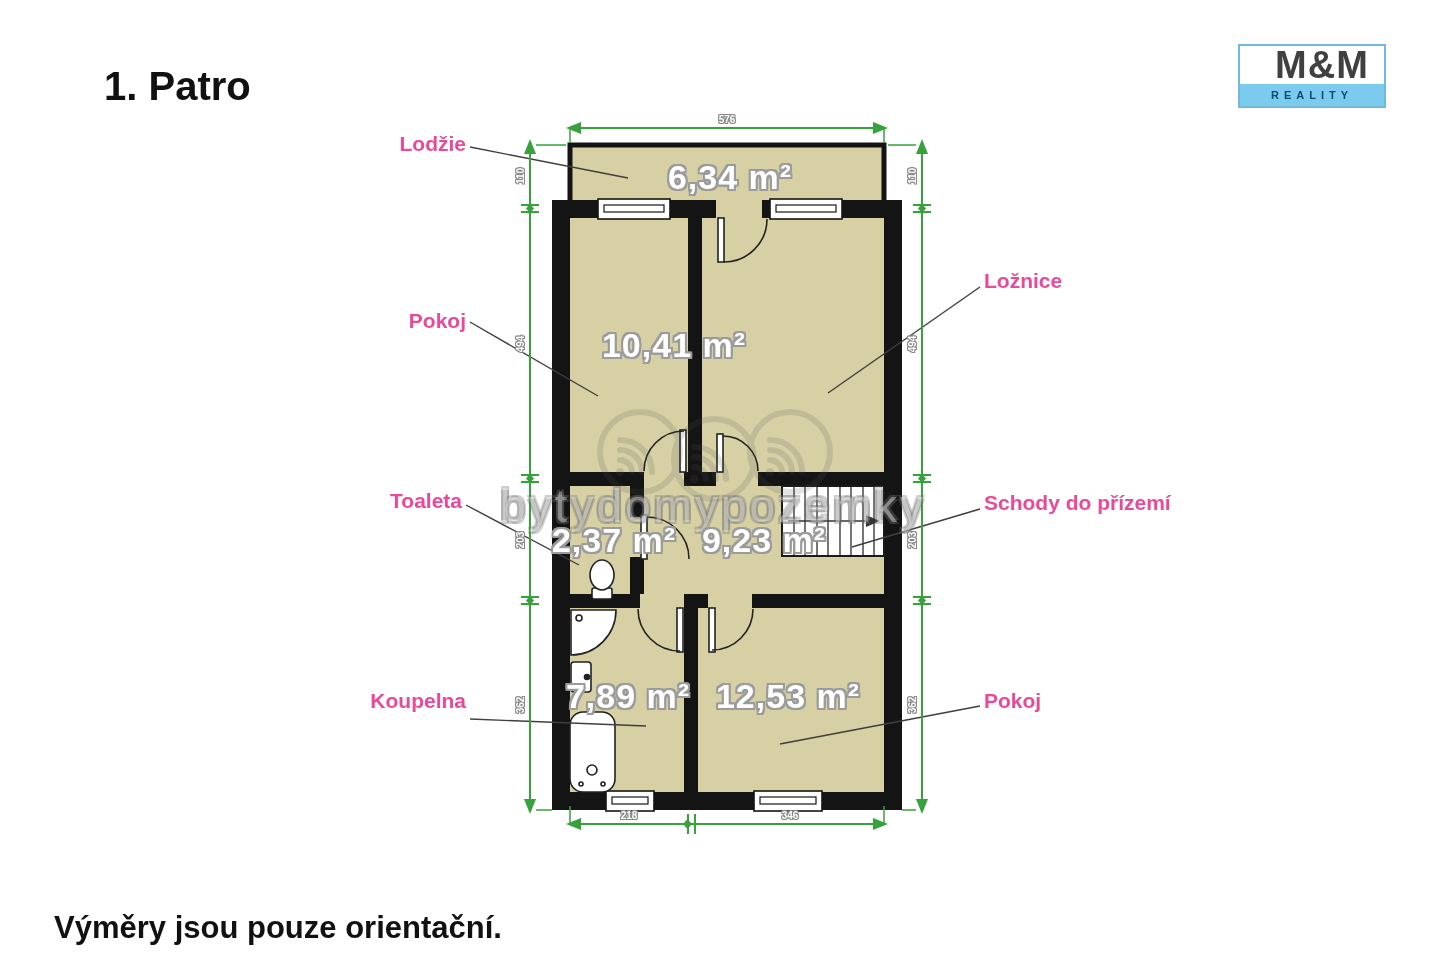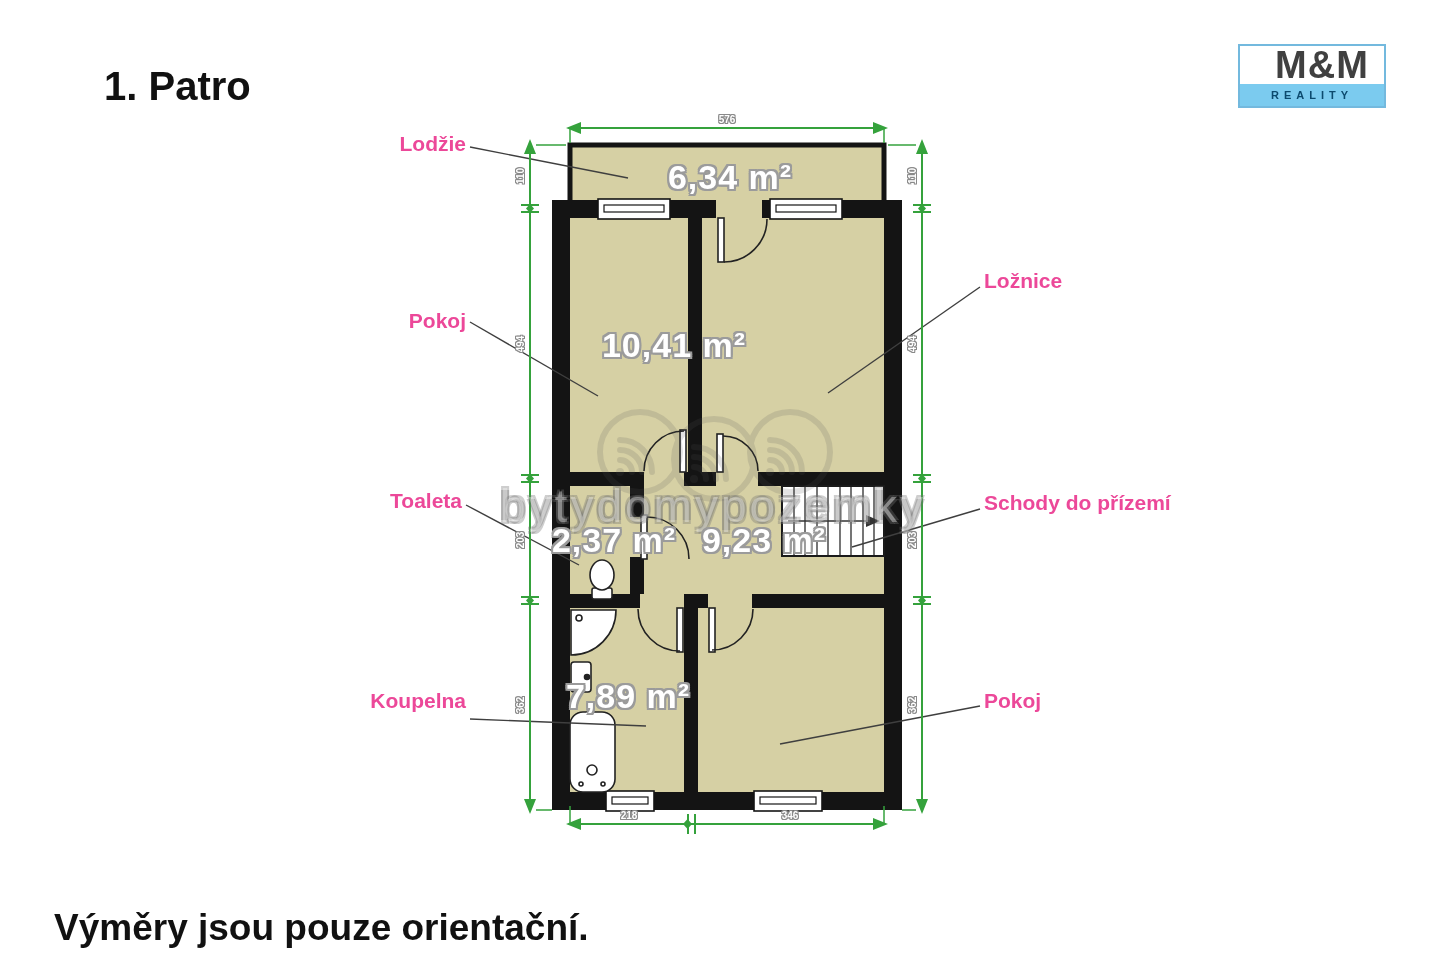--- a/index.html
+++ b/index.html
@@ -8,21 +8,21 @@
     font-family:"Liberation Sans","DejaVu Sans",sans-serif; overflow:hidden;
   }
   .plan-svg { position:absolute; left:0; top:0; }
 
   .page-title {
     position:absolute; left:104px; top:86px; transform:translate(0,-50%);
     font-size:40px; font-weight:800; color:#111; letter-spacing:0px; white-space:nowrap;
   }
   .footnote {
     position:absolute; left:54px; top:928px; transform:translate(0,-50%);
-    font-size:37px; font-weight:800; color:#111; white-space:nowrap;
+    font-size:31px; font-weight:800; color:#111; white-space:nowrap;
   }
   .room-label {
     position:absolute; font-size:21px; font-weight:800; color:#ec4899; white-space:nowrap;
   }
   .room-label.ar { transform:translate(-100%,-50%); }
   .room-label.al { transform:translate(0,-50%); }
   .area-label {
     position:absolute; transform:translate(-50%,-50%);
     font-size:34px; font-weight:700; color:#fff; white-space:nowrap; letter-spacing:1px;
     text-shadow:-2px -2px 0 #9b9b9b, -2px 0 0 #9b9b9b, -2px 2px 0 #9b9b9b,
@@ -276,20 +276,21 @@
   <span class="room-label ar" style="left:466px; top:701px;">Koupelna</span>
   <span class="room-label al" style="left:984px; top:281px;">Ložnice</span>
   <span class="room-label al" style="left:984px; top:503px;">Schody do přízemí</span>
   <span class="room-label al" style="left:984px; top:701px;">Pokoj</span>
 
   <span class="area-label" style="left:730px; top:177px;">6,34 m²</span>
   <span class="area-label" style="left:629px; top:345px;margin-left:45px;">10,41 m²</span>
   <span class="area-label" style="left:614px; top:540px;text-align:right;">2,37 m²</span>
   <span class="area-label" style="left:764px; top:540px;">9,23 m²</span>
   <span class="area-label" style="left:628px; top:696px;">7,89 m²</span>
+  <span class="area-label" style="left:788px; top:696px;">12,53 m²</span>
 
   <span class="dim-label" style="left:727px; top:119px;">576</span>
   <span class="dim-label" style="left:629px; top:815px;">218</span>
   <span class="dim-label" style="left:790px; top:815px;">346</span>
   <span class="dim-label vert" style="left:520px; top:176px;">110</span>
   <span class="dim-label vert" style="left:520px; top:344px;">494</span>
   <span class="dim-label vert" style="left:520px; top:540px;">203</span>
   <span class="dim-label vert" style="left:520px; top:705px;">362</span>
   <span class="dim-label vert" style="left:912px; top:176px;">110</span>
   <span class="dim-label vert" style="left:912px; top:344px;">494</span>

